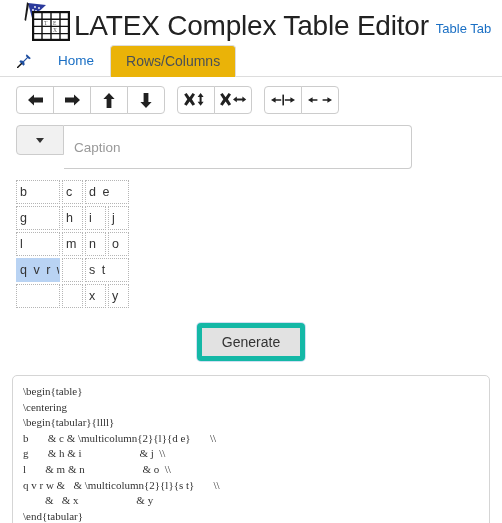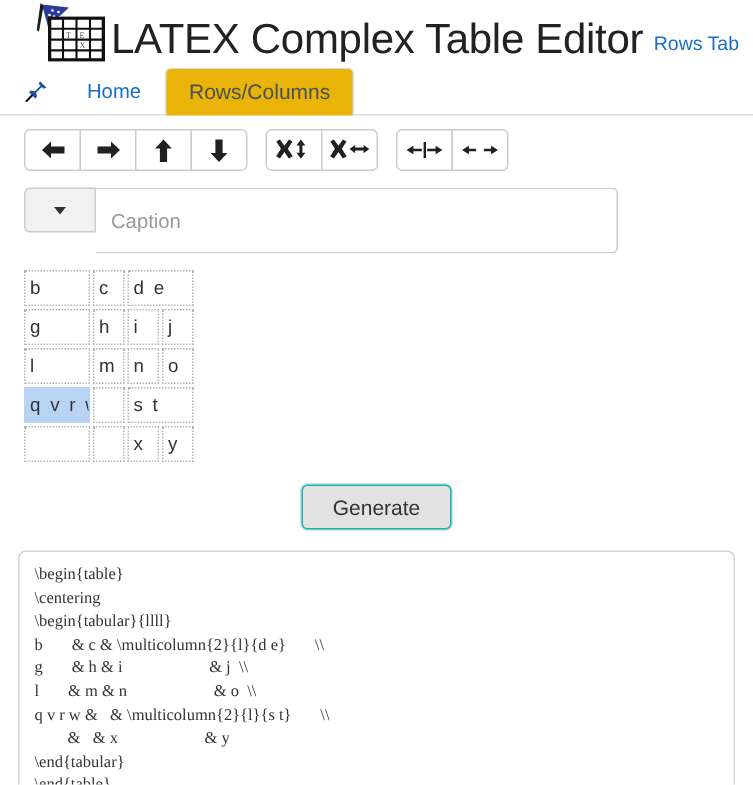--- a/index.html
+++ b/index.html
@@ -208,21 +208,21 @@
   
   .gen-wrap {
     text-align: center;
     padding-top: 13px;
   }
   .gen-btn {
     font-family: "Liberation Sans", sans-serif;
     font-size: 14px;
     color: #333333;
     background: #e2e2e2;
-    border: 1px solid #14b8a6;
+    border: 5px solid #14b8a6;
     border-radius: 4px;
     padding: 6px 20px;
     cursor: pointer;
     box-shadow: 0 0 0 1px #cfe0f3;
   }
 
   
   .code-wrap {
     margin: 14px 12px 0 12px;
     border: 1px solid #d5d5d5;
@@ -263,21 +263,21 @@
       <line x1="1" y1="22.6" x2="37" y2="22.6" stroke="#111111" stroke-width="1.4"></line>
       <line x1="10" y1="1" x2="10" y2="29" stroke="#111111" stroke-width="1.4"></line>
       <line x1="19" y1="1" x2="19" y2="29" stroke="#111111" stroke-width="1.4"></line>
       <line x1="28" y1="1" x2="28" y2="29" stroke="#111111" stroke-width="1.4"></line>
       <text x="12" y="14" font-size="5.5" fill="#555555" font-family="serif">T</text>
       <text x="21" y="14" font-size="5.5" fill="#555555" font-family="serif">E</text>
       <text x="21" y="21" font-size="5.5" fill="#555555" font-family="serif">X</text>
     </svg>
   </div>
   <div class="app-title"><span>LATEX Complex Table Editor</span></div>
-  <div class="app-subtitle">Rows Tab</div>
+  <div class="app-subtitle">Table Tab</div>
 </div>
 
 <div class="navbar">
   <div class="nav-pin">
     <svg width="15" height="15" viewBox="0 0 16 16" xmlns="http://www.w3.org/2000/svg">
       <path d="M10.3 1.2 L14.8 5.7 L12.9 6.6 L11.6 5.3 L7.6 9.3 L8.2 12.2 L6.9 13.5 L2.5 9.1 L3.8 7.8 L6.7 8.4 L10.7 4.4 L9.4 3.1 Z" fill="#1f4fa0"></path>
       <path d="M4.6 11.4 L0.6 15.4" stroke="#111111" stroke-width="1.5" stroke-linecap="round"></path>
     </svg>
   </div>
   <div class="nav-item">Home</div>

